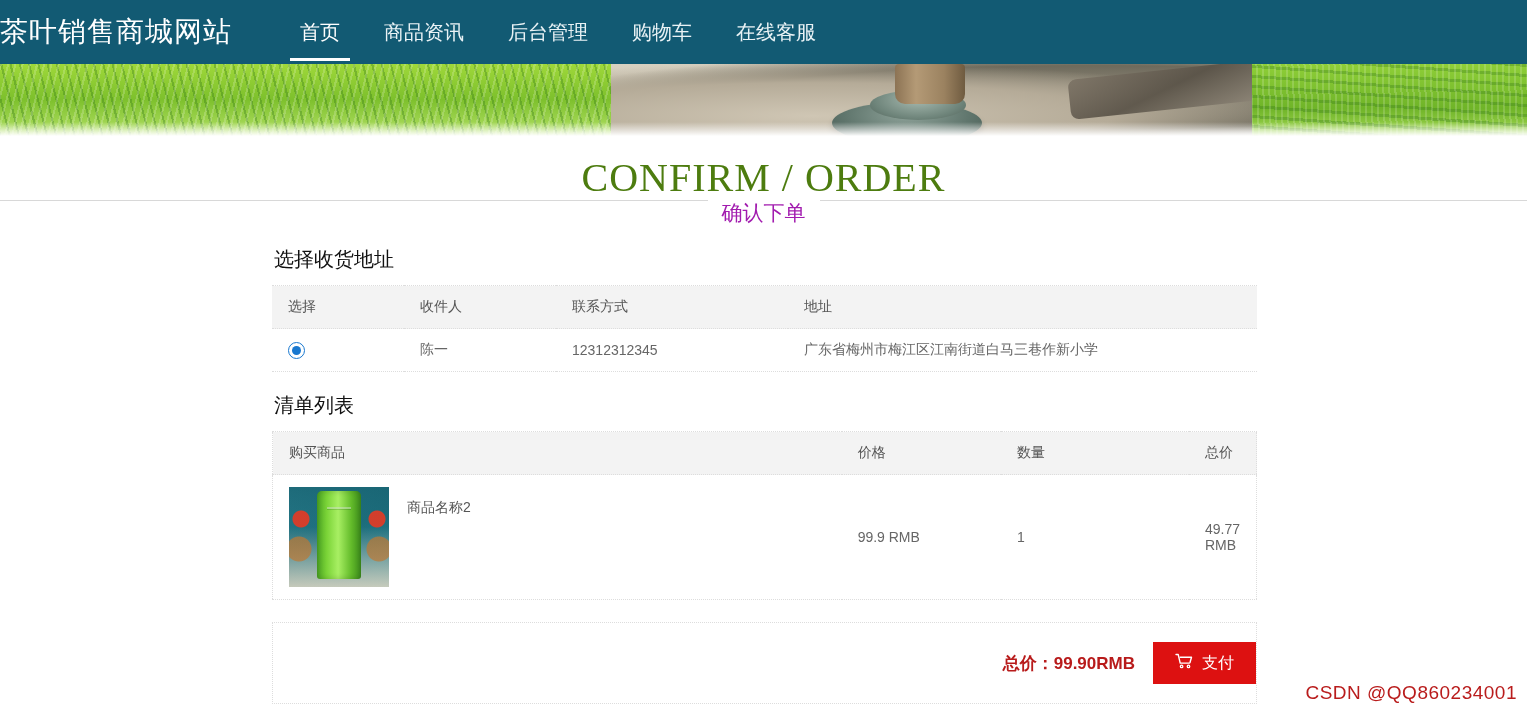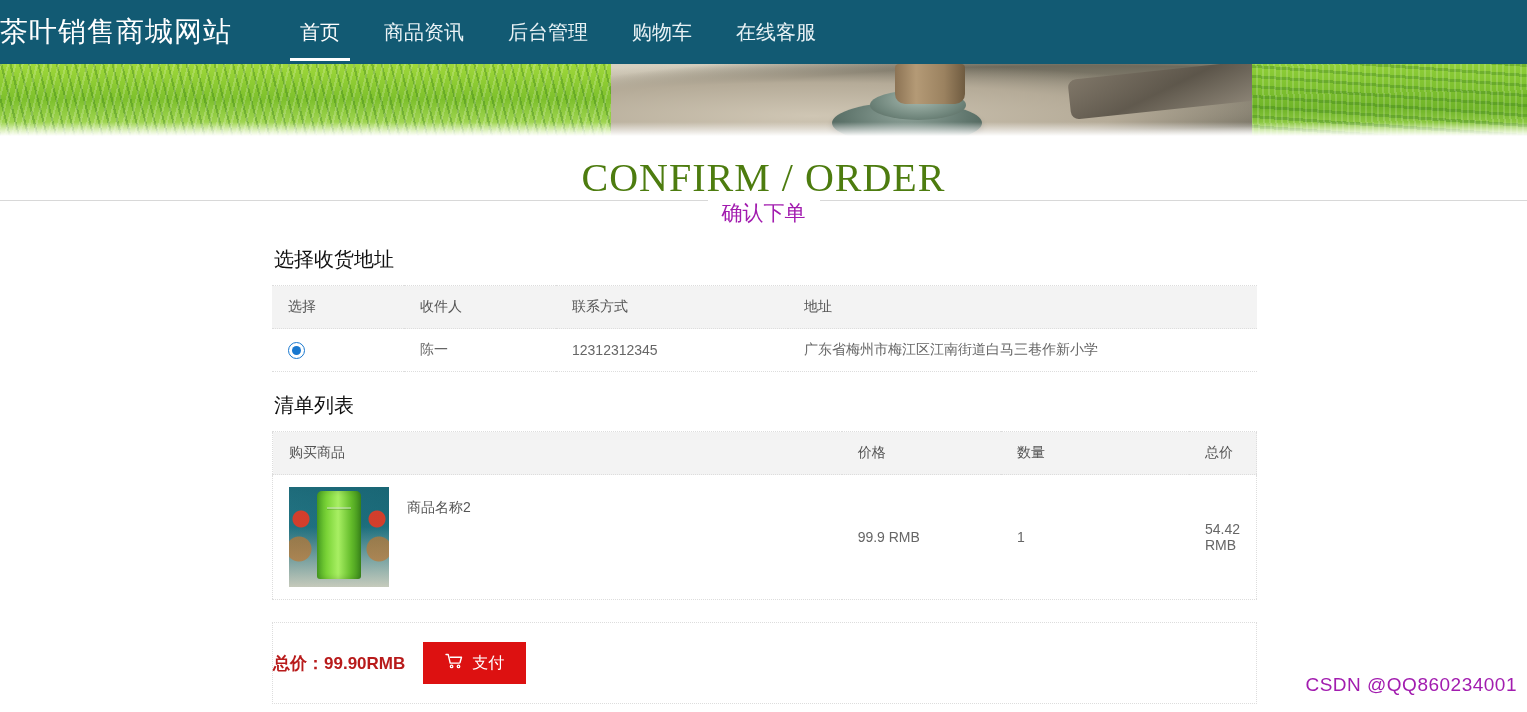--- a/index.html
+++ b/index.html
@@ -303,21 +303,21 @@
     color: #777777;
   }
 
   
   .summary {
     margin-top: 22px;
     border: 1px dotted #dddddd;
     height: 80px;
     display: flex;
     align-items: center;
-    justify-content: flex-start;
+    justify-content: flex-end;
     padding-right: 0;
   }
   .total-label {
     color: #b81b1b;
     font-size: 17px;
     font-weight: bold;
     margin-right: 18px;
     white-space: nowrap;
   }
   .pay-btn {
@@ -332,22 +332,22 @@
     gap: 9px;
     cursor: pointer;
     font-family: "Liberation Sans", "DejaVu Sans", sans-serif;
   }
   .cart-ico { display: block; }
 
   
   .watermark {
     position: absolute;
     right: 10px;
-    bottom: 16px;
-    color: #a21caf;
+    bottom: 8px;
+    color: #b91c1c;
     font-size: 19px;
     letter-spacing: .5px;
     user-select: none;
   }
 </style>
 </head>
 <body>
 
 <div class="navbar">
   <div class="brand">茶叶销售商城网站</div>
@@ -417,21 +417,21 @@
           <div class="goods-inner">
             <div class="thumb">
               <div class="frame"></div>
               <div class="can"></div>
             </div>
             <div class="goods-name">商品名称2</div>
           </div>
         </td>
         <td class="cell-mid">99.9 RMB</td>
         <td class="cell-mid">1</td>
-        <td class="cell-mid">54.42 RMB</td>
+        <td class="cell-mid">49.77 RMB</td>
       </tr>
     </tbody>
   </table>
 
   <div class="summary">
     <div class="total-label">总价：99.90RMB</div>
     <button class="pay-btn">
       <span class="cart-ico">
         <svg width="18" height="16" viewBox="0 0 18 16" fill="none" xmlns="http://www.w3.org/2000/svg" aria-hidden="true">
           <path d="M1 1.5h2.2l2 8.6h9.2" stroke="#ffffff" stroke-width="1.4" stroke-linecap="round" stroke-linejoin="round"></path>

